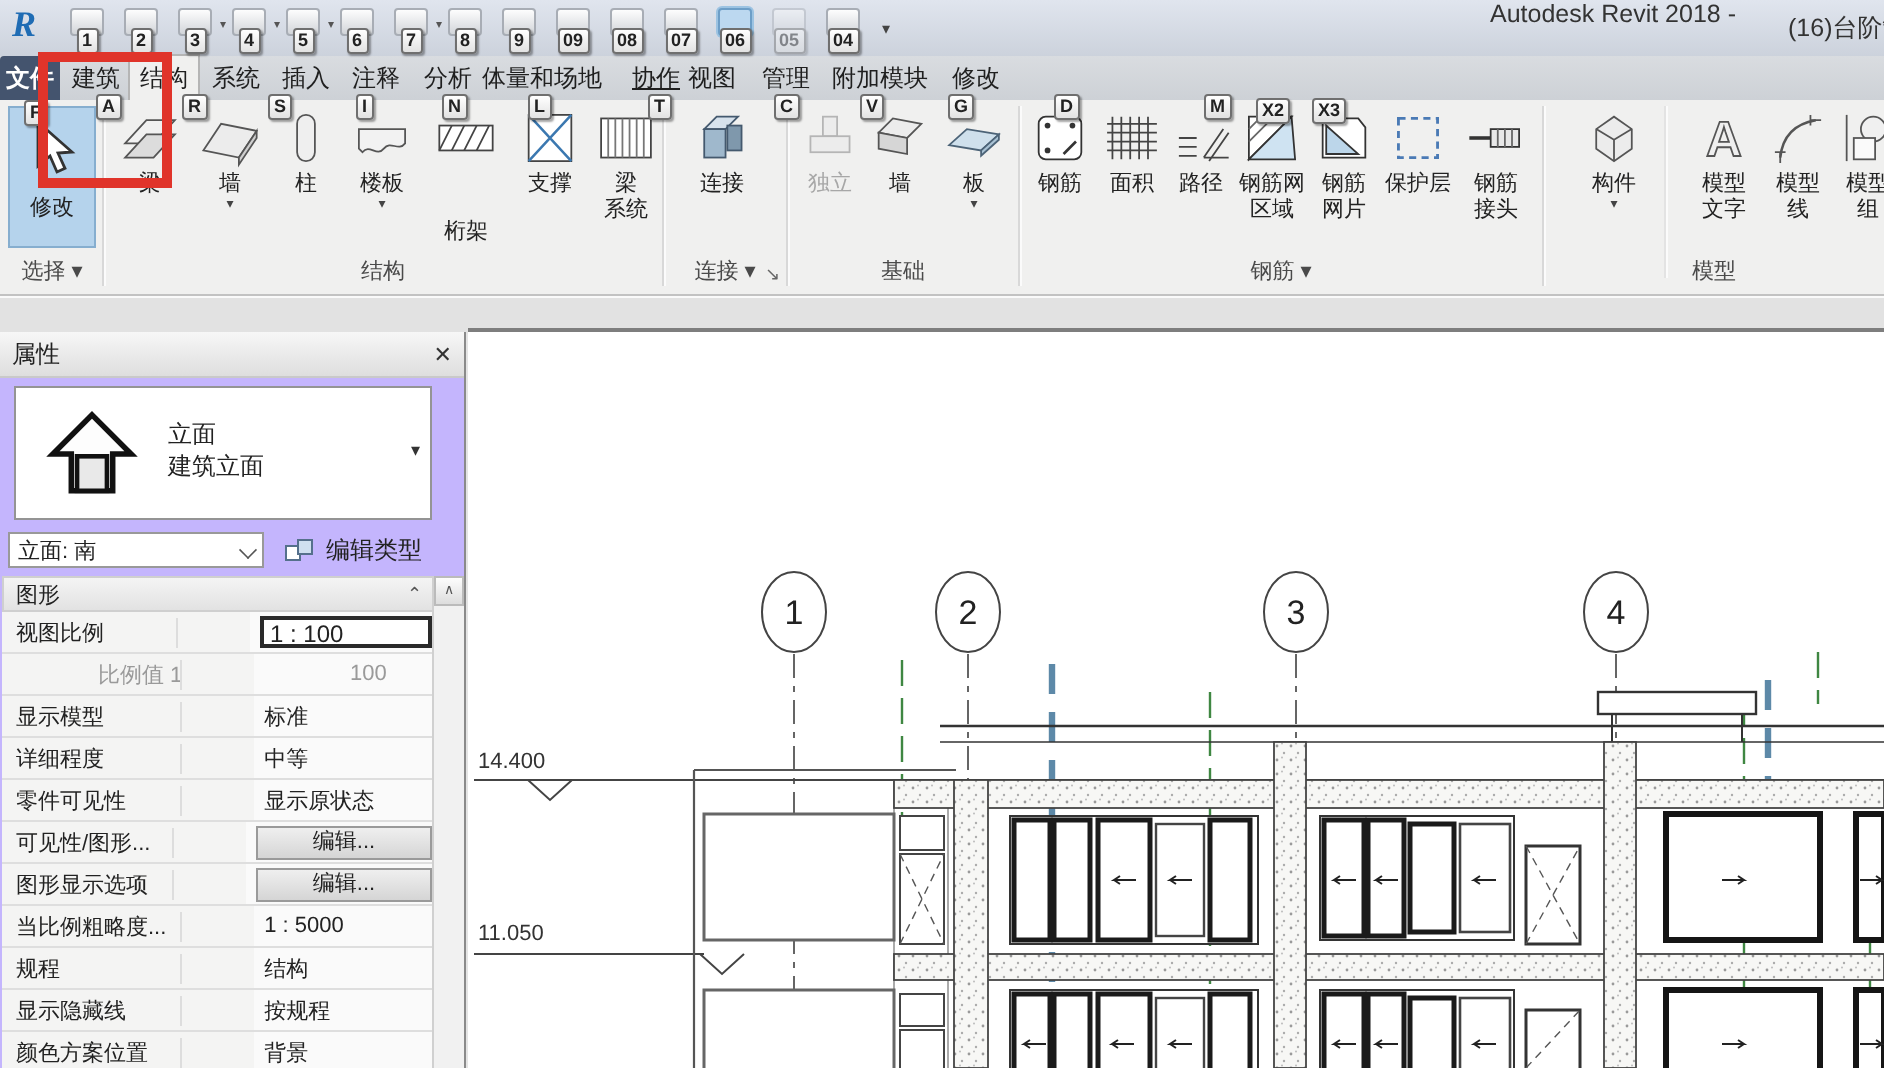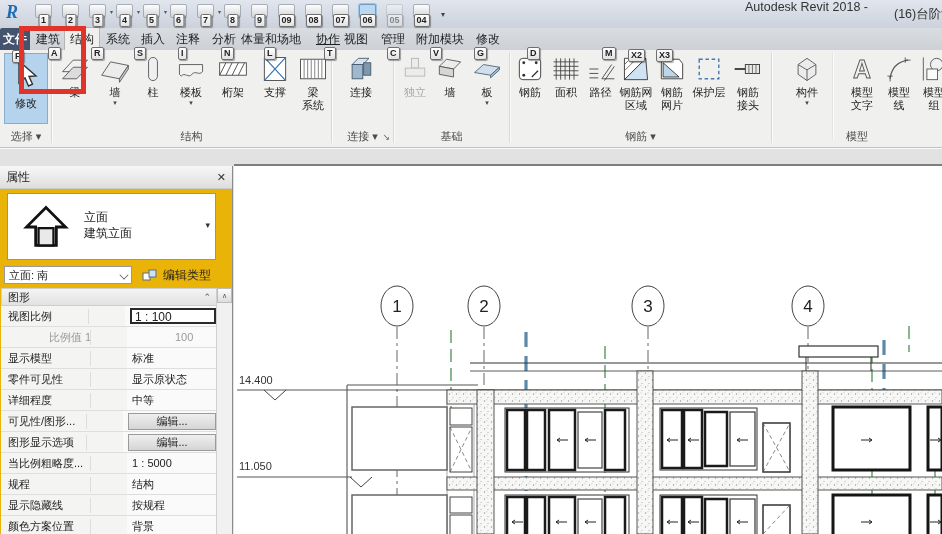--- a/index.html
+++ b/index.html
@@ -49,21 +49,21 @@
     border:1px solid #86aecf;box-sizing:border-box;display:flex;flex-direction:column;align-items:center;
     font-size:11px;color:#222;}
   .modify-btn svg{width:26px;height:30px;margin-top:5px;}
   .modify-btn .lbl{margin-top:7px;}
   .subbar{position:absolute;left:0;top:148px;width:942px;height:18px;background:#e2e2e2;border-top:1px solid #fafafa;}
 
   
   .redbox{position:absolute;left:19px;top:26px;width:57px;height:58px;border:5px solid #e0342a;z-index:50;}
 
   
-  .props{position:absolute;left:0;top:166px;width:233px;height:368px;background:#eab308;
+  .props{position:absolute;left:0;top:166px;width:233px;height:368px;background:#c4b5fd;
     border-right:1px solid #8a8a8a;box-sizing:border-box;overflow:hidden;}
   .p-title{height:22px;background:linear-gradient(#f7f7f7,#dedede);border-bottom:1px solid #c9c9c9;
     display:flex;align-items:center;font-size:12px;color:#222;padding:0 6px;}
   .p-close{margin-left:auto;font-size:11px;color:#333;}
   .type-sel{position:absolute;left:7px;top:27px;width:207px;height:65px;background:#fff;
     border:1px solid #949494;display:flex;}
   .ts-icon{width:76px;display:flex;align-items:center;justify-content:center;}
   .ts-icon svg{width:46px;height:46px;}
   .ts-text{font-size:12px;color:#222;line-height:16px;padding-top:15px;}
   .ts-dd{position:absolute;right:5px;top:26px;font-size:9px;color:#333;}
@@ -242,21 +242,21 @@
       </svg>
       <span>柱</span>
     </div>
     <div class="rb-btn" style="left:172px;width:38px;">
       <svg viewBox="0 0 36 34">
         <path d="M5 12 L31 12 L31 20 C27 25 23 18 19 23 C15 28 11 20 7 25 L5 23 Z" fill="#f2f2f2" stroke="#555"></path>
       </svg>
       <span>楼板</span>
       <span class="rb-dd">▾</span>
     </div>
-    <div class="rb-btn" style="left:212px;width:42px;">
+    <div class="rb-btn" style="left:212px;width:42px;gap:24px;">
       <svg viewBox="0 0 36 34">
         <rect x="3" y="10" width="30" height="14" fill="#fff" stroke="#444"></rect>
         <path d="M3 24 L10 10 M10 24 L17 10 M17 24 L24 10 M24 24 L31 10" stroke="#444" fill="none"></path>
       </svg>
       <span>桁架</span>
     </div>
     <div class="rb-btn" style="left:255px;width:40px;">
       <svg viewBox="0 0 36 34">
         <rect x="6" y="4" width="24" height="26" fill="#fff" stroke="#444"></rect>
         <path d="M6 4 L30 30 M30 4 L6 30" stroke="#3b78b0" fill="none" stroke-width="1.4"></path>
@@ -469,27 +469,27 @@
         <div class="pt-label">比例值 1:</div>
         <div class="pt-val">100</div>
         <div class="pt-third"></div>
       </div>
       <div class="pt-row">
         <div class="pt-label">显示模型</div>
         <div class="pt-val">标准</div>
         <div class="pt-third"></div>
       </div>
       <div class="pt-row">
+        <div class="pt-label">详细程度</div>
+        <div class="pt-val">中等</div>
+        <div class="pt-third"></div>
+      </div>
+      <div class="pt-row">
         <div class="pt-label">零件可见性</div>
         <div class="pt-val">显示原状态</div>
-        <div class="pt-third"></div>
-      </div>
-      <div class="pt-row">
-        <div class="pt-label">详细程度</div>
-        <div class="pt-val">中等</div>
         <div class="pt-third"></div>
       </div>
       <div class="pt-row">
         <div class="pt-label">可见性/图形...</div>
         <div class="pt-val">
             <div class="val-btn">编辑...</div>
           </div>
         <div class="pt-third"></div>
       </div>
       <div class="pt-row">

